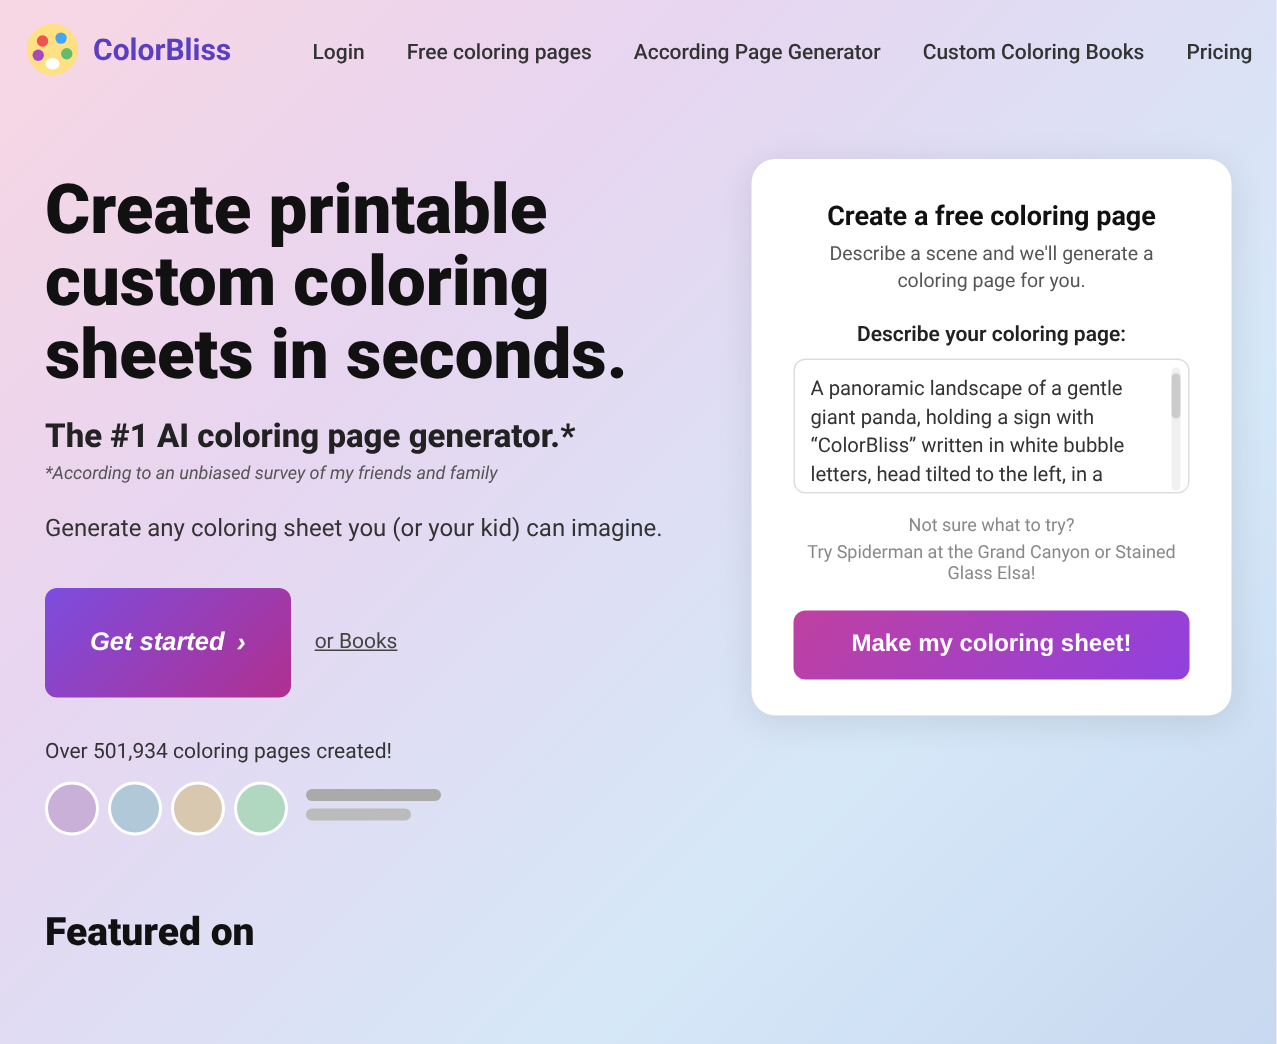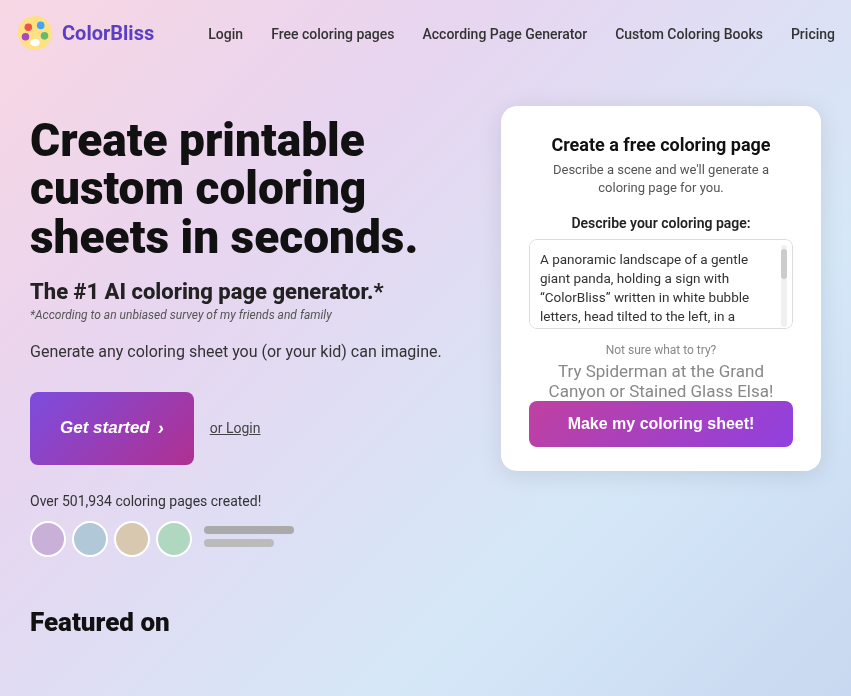--- a/index.html
+++ b/index.html
@@ -213,23 +213,24 @@
       position: absolute;
       top: 4px;
     }
     .card-hint {
       font-size: 12px;
       color: #888;
       text-align: center;
       margin-bottom: 4px;
     }
     .card-hint-examples {
-      font-size: 17px;
+      font-size: 12px;
       color: #888;
       text-align: center;
+      margin-bottom: 18px;
     }
     .btn-make {
       width: 100%;
       background: linear-gradient(135deg, #c040a0, #9040e0);
       color: #fff;
       border: none;
       border-radius: 8px;
       padding: 14px;
       font-size: 16px;
       font-weight: 700;
@@ -276,21 +277,21 @@
   <div class="hero-left">
     <h1 class="hero-title">Create printable custom coloring sheets in seconds.</h1>
     <p class="hero-subtitle">The #1 AI coloring page generator.*</p>
     <p class="hero-disclaimer">*According to an unbiased survey of my friends and family</p>
     <p class="hero-desc">Generate any coloring sheet you (or your kid) can imagine.</p>
     <div class="cta-row">
       <button class="btn-get-started">
         <span>Get started</span>
         <span class="btn-chevron">›</span>
       </button>
-      <span class="or-login">or Login</span>
+      <span class="or-login">or Books</span>
     </div>
     <p class="pages-count">Over 501,934 coloring pages created!</p>
     <div class="avatars-row">
       <div class="avatar-circle"></div>
       <div class="avatar-circle"></div>
       <div class="avatar-circle"></div>
       <div class="avatar-circle"></div>
       <div class="rating-text">
         <div class="rating-bar"></div>
         <div class="rating-bar" style="width:70px; background:#bbb;"></div>

